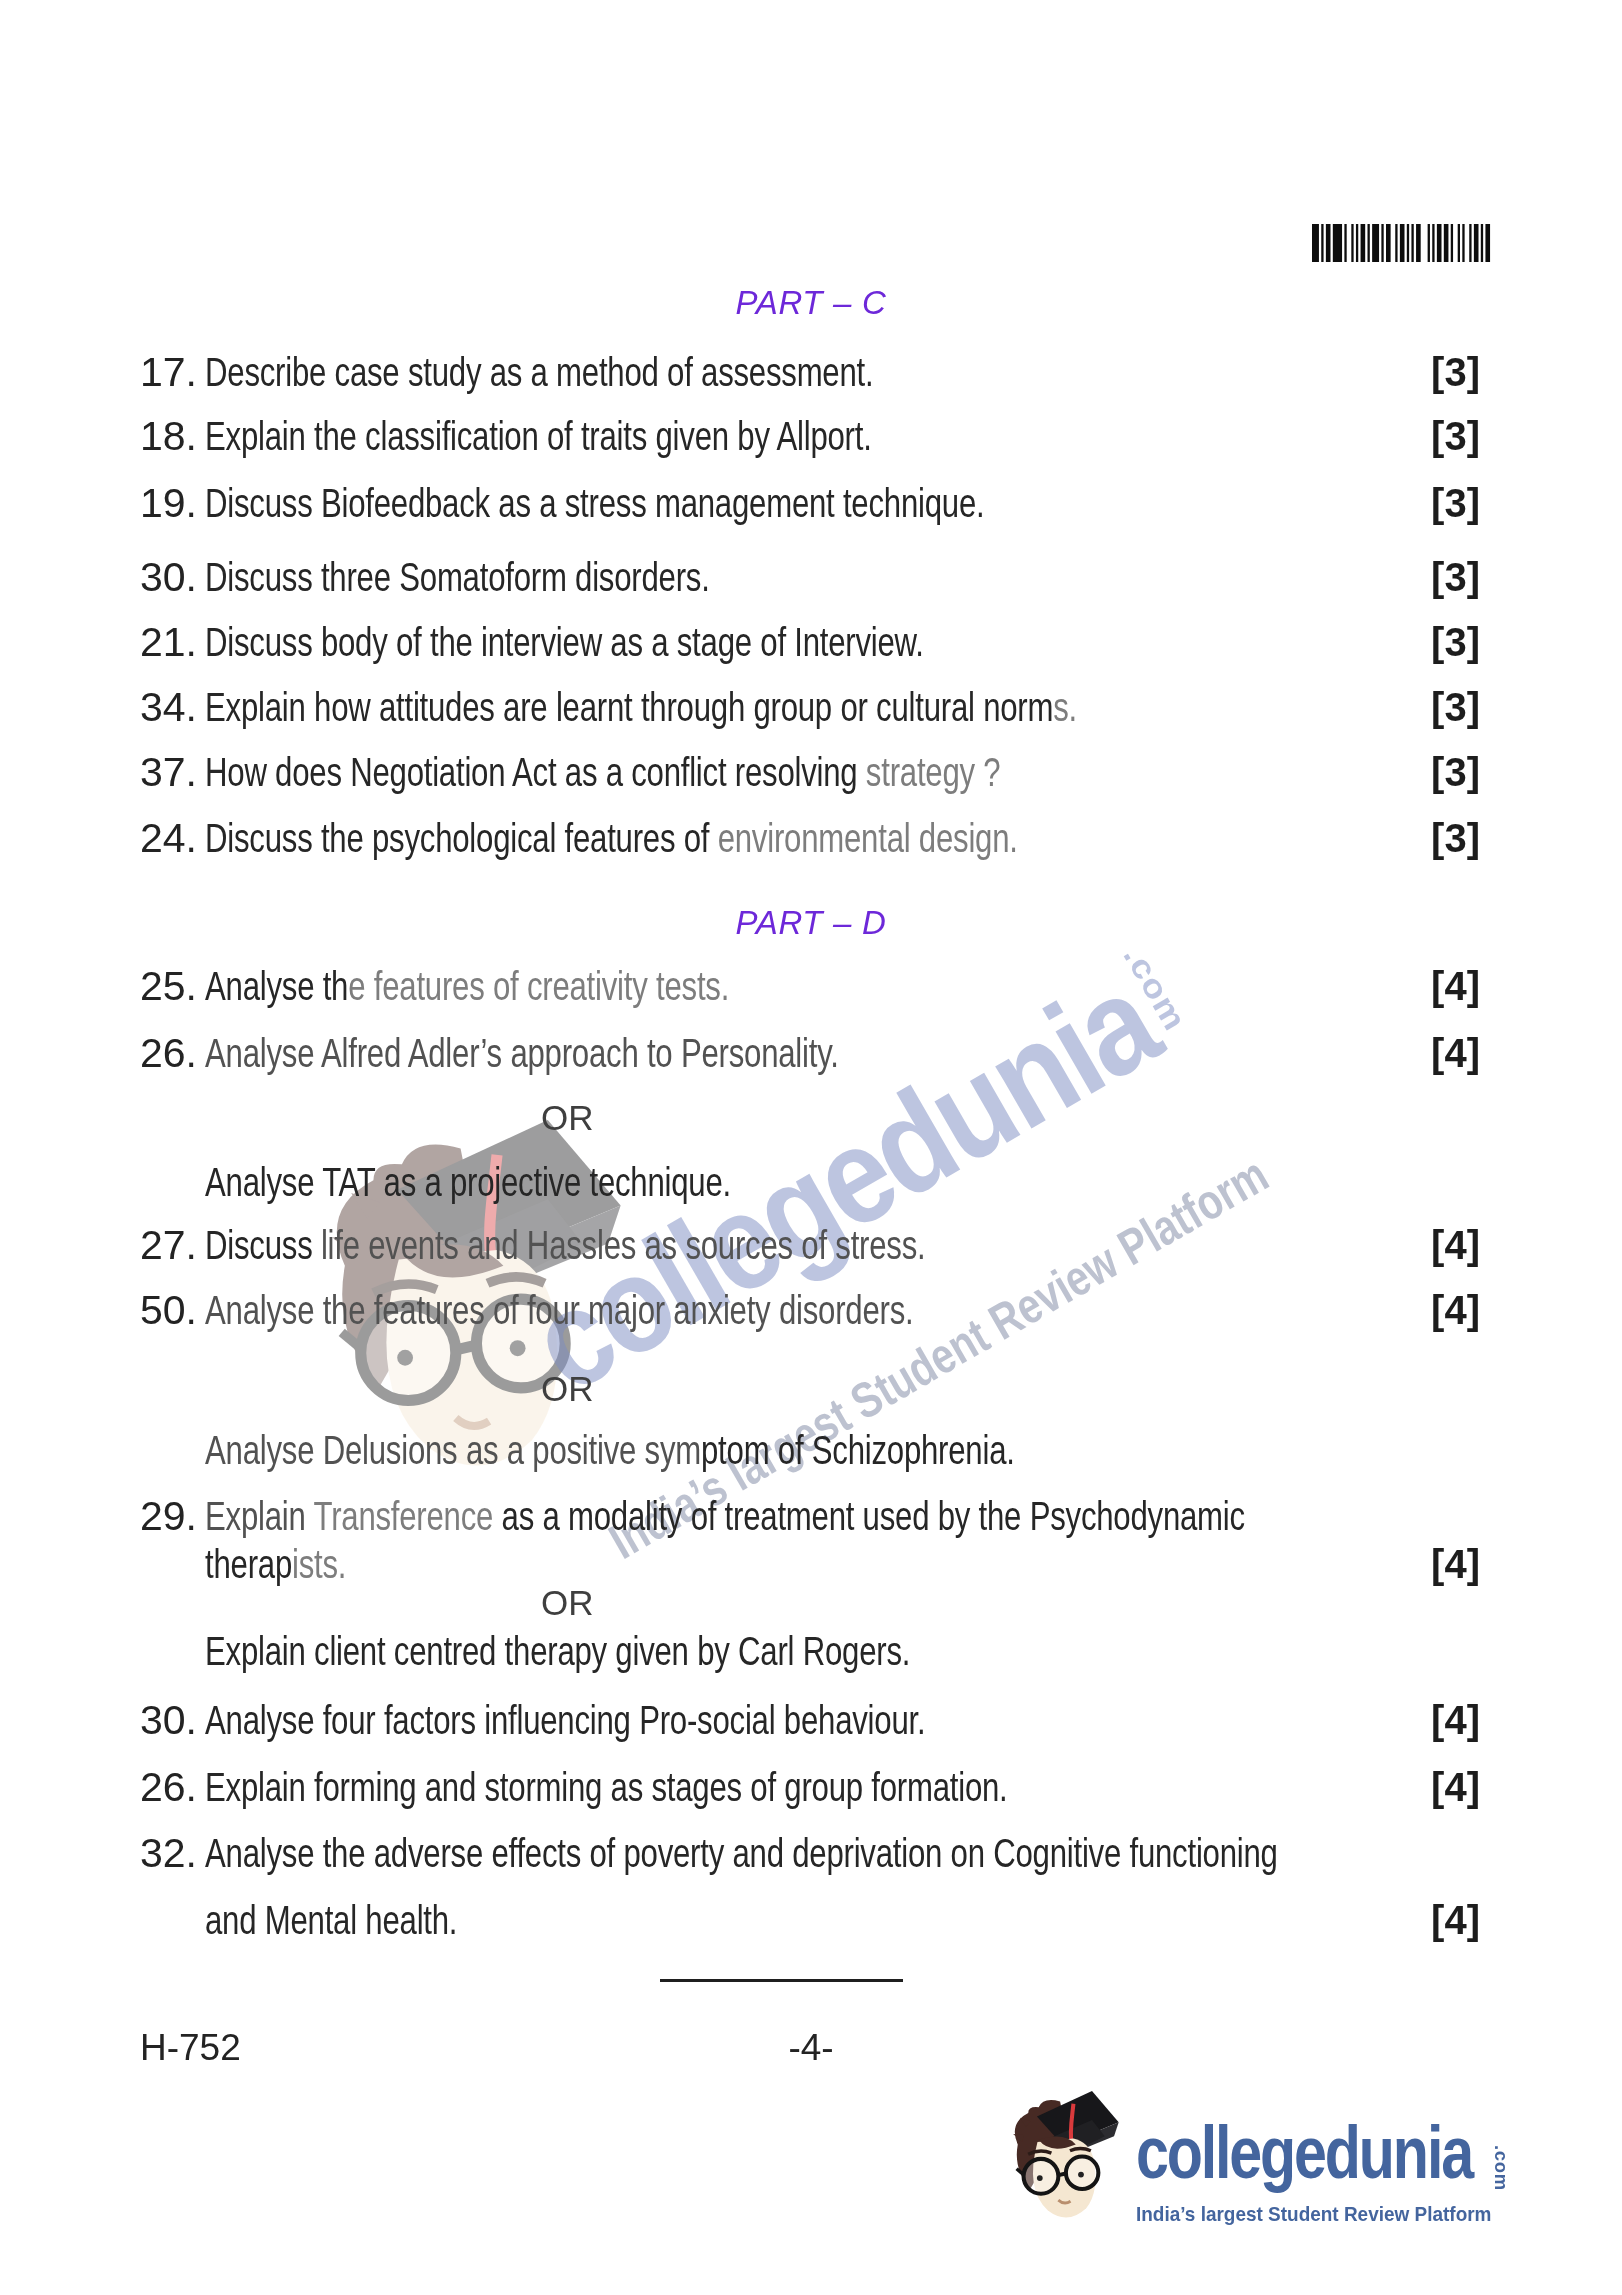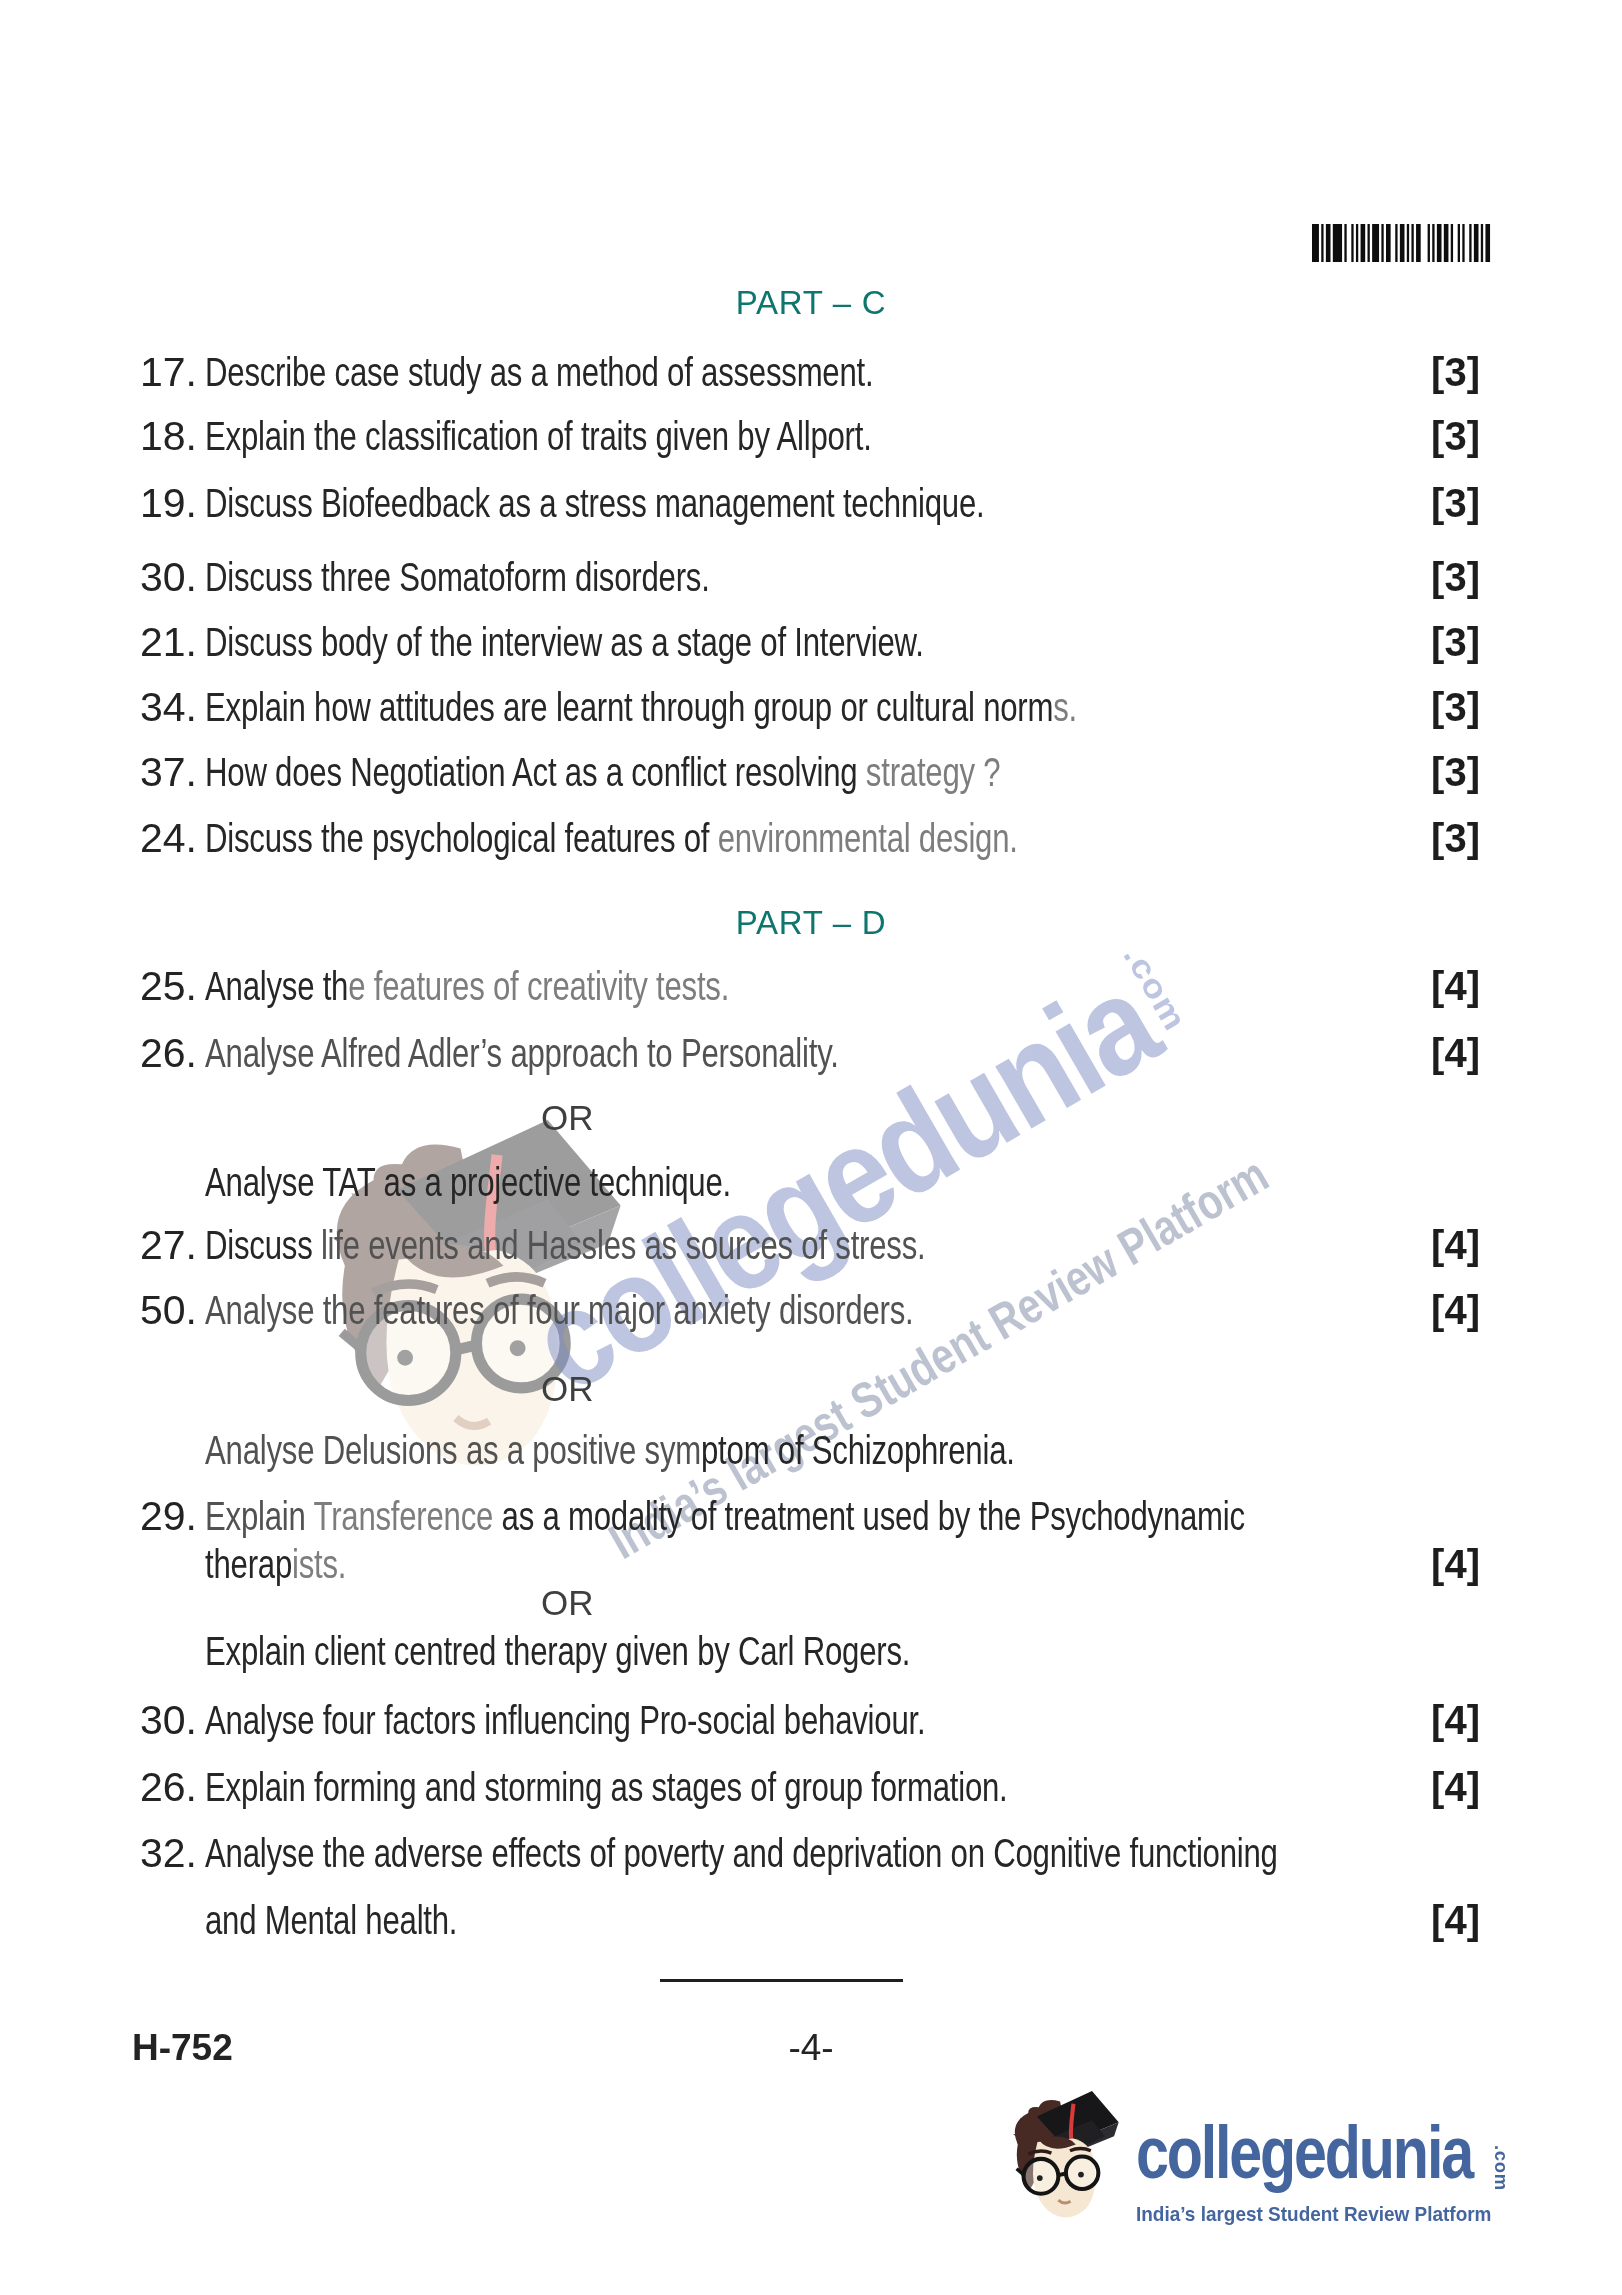--- a/index.html
+++ b/index.html
@@ -4,35 +4,35 @@
 <style>
   html,body{margin:0;padding:0;background:#ffffff;}
   .sheet{position:relative;width:1622px;height:2295px;background:#ffffff;overflow:hidden;
          font-family:"Liberation Sans", sans-serif;}
 
   
   .barcode{position:absolute;left:1312px;top:224px;width:185px;height:38px;}
 
   
   .part-title{position:absolute;left:0;width:1622px;text-align:center;
-              font-size:33px;line-height:44px;color:#0f766e;letter-spacing:0.7px;}
+              font-size:33px;line-height:44px;color:#6d28d9;letter-spacing:0.7px;font-style:italic;}
 
   
   .q-row{position:absolute;left:140px;width:1340px;}
   .q-num{position:absolute;left:0;top:0;font-size:41px;line-height:44px;color:#232323;}
   .q-lines{position:absolute;left:65px;top:0;transform:scaleX(0.76);transform-origin:0 0;}
   .alt-row .q-lines{left:65px;}
   .q-line{font-size:41px;line-height:44px;white-space:nowrap;letter-spacing:-0.3px;}
   .q-marks{position:absolute;right:0;top:0;font-size:40px;line-height:44px;font-weight:bold;color:#1d1d1d;}
   .or-label{position:absolute;left:401px;top:0;font-size:35px;line-height:44px;color:#3f3f3f;}
   .t-d{color:#262626}.t-s{color:#525252}.t-m{color:#7d7d7d}
 
   
   .divider{position:absolute;left:660px;top:1979px;width:243px;height:3.4px;background:#1f1f1f;}
-  .footer-code{position:absolute;left:132px;top:2026px;font-size:37px;line-height:44px;color:#232323;font-weight:bold;}
+  .footer-code{position:absolute;left:140px;top:2026px;font-size:37px;line-height:44px;color:#232323;}
   .footer-page{position:absolute;left:0;top:2026px;width:1622px;text-align:center;
                font-size:37px;line-height:44px;color:#232323;}
 
   
   .wm-brand{position:absolute;left:579px;top:1278px;height:136px;font-size:136px;line-height:136px;
             font-weight:bold;color:rgba(124,140,193,0.5);white-space:nowrap;letter-spacing:-4.1px;
             transform:rotate(-30deg) scaleX(0.88);transform-origin:0 100%;}
   .wm-com{display:inline-block;writing-mode:vertical-rl;font-size:37px;line-height:37px;
           letter-spacing:1.4px;margin-left:8.2px;vertical-align:top;transform:translateY(9.5px);}
   .wm-tagline{position:absolute;left:627px;top:1516px;height:52px;font-size:50px;line-height:52px;

